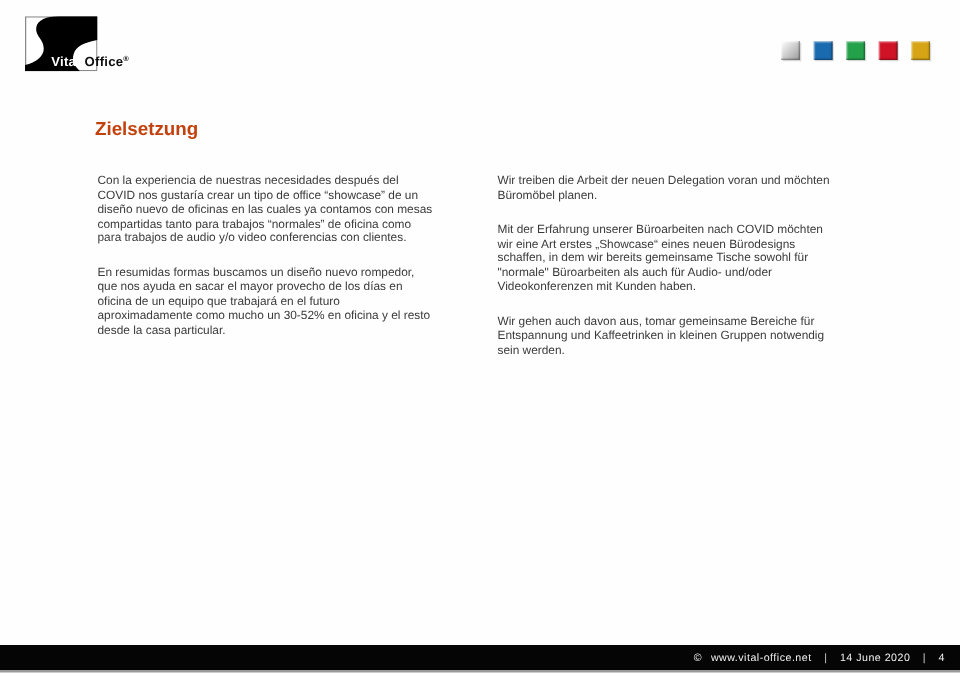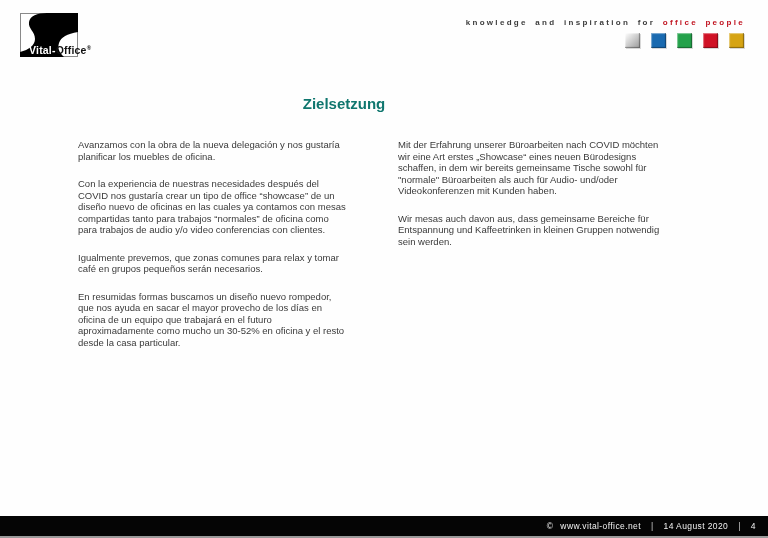--- a/index.html
+++ b/index.html
@@ -13,21 +13,21 @@
   .page { position: absolute; inset: 0; background: #fefefe; }
 
   
   .logo { position: absolute; left: 20px; top: 13px; width: 58px; height: 44px; }
   .logo svg { display: block; width: 58px; height: 44px; }
   .logo-text {
     position: absolute; left: 9px; top: 29px;
     font-size: 10.5px; font-weight: bold; letter-spacing: 0.2px;
     white-space: nowrap; line-height: 12px;
   }
-  .logo-text .lt-white { color: #ffffff; }
+  .logo-text .lt-white { color: #ffffff; margin-left: 12px; }
   .logo-text .lt-black { color: #111111; margin-top: 10px; }
   .logo-text .lt-reg { font-size: 6px; vertical-align: 4px; color: #111111; font-weight: bold; }
 
   .tagline {
     position: absolute; top: 18px; right: 23px;
     font-size: 8px; font-weight: bold;
     letter-spacing: 2.3px; word-spacing: 3px;
     white-space: nowrap;
   }
 
@@ -37,23 +37,22 @@
   }
   .square {
     width: 15px; height: 15px;
     box-shadow: inset -1px -1px 1px rgba(0,0,0,0.35),
                 inset 1px 1px 1px rgba(255,255,255,0.45),
                 1px 1px 0 rgba(0,0,0,0.15);
   }
 
   
   .title {
-    position: absolute; left: 92px; top: 95px; width: 504px;
-    text-align: center;
-    font-size: 15px; font-weight: bold; color: #0f766e;
+    position: absolute; left: 76px; top: 95px; width: 504px;
+    font-size: 15px; font-weight: bold; color: #c2410c;
   }
 
   
   .col {
     position: absolute; top: 139px;
     font-size: 9.5px; line-height: 11.5px; color: #3a3a3a;
   }
   .col-left  { left: 78px;  width: 318px; }
   .col-right { left: 398px; width: 318px; }
   .col p { white-space: pre-line; margin: 0 0 16px 0; }
@@ -86,66 +85,60 @@
       <svg viewBox="0 0 58 44" width="58" height="44" aria-hidden="true">
         <rect x="0.5" y="0.5" width="57" height="43" fill="#ffffff" stroke="#8a8a8a" stroke-width="1"></rect>
         <path fill="#000000" d="M 27,0 H 58 V 19 C 47,21 41,24 39,30 C 37,36 40,40 44,44 H 0 V 39 C 9,37 15,32 15,26 C 15,18 8,16 9,9 C 10,3 17,0 27,0 Z"></path>
       </svg>
     </span>
     <div class="logo-text">
       <span class="lt-white">Vital-</span><span class="lt-black">Office</span><span class="lt-reg">®</span>
     </div>
   </div>
 
-  <div class="tagline">
-    <span class="tag-prefix" style="color: rgb(60, 60, 60);">knowledge and inspiration for</span>
-    <span class="tag-highlight" style="color: rgb(193, 20, 32);">office people</span>
-  </div>
 
   <div class="squares">
     <div class="square" style="background: linear-gradient(135deg, rgb(255, 255, 255) 0%, rgb(158, 158, 158) 95%);"></div>
     <div class="square" style="background: rgb(26, 106, 176);"></div>
     <div class="square" style="background: rgb(36, 161, 75);"></div>
     <div class="square" style="background: rgb(208, 18, 38);"></div>
     <div class="square" style="background: rgb(214, 164, 20);"></div>
   </div>
 
   <h1 class="title">Zielsetzung</h1>
 
   <div class="col col-left">
-    <p>Avanzamos con la obra de la nueva delegación y nos gustaría
-planificar los muebles de oficina.</p>
     <p>Con la experiencia de nuestras necesidades después del
 COVID nos gustaría crear un tipo de office “showcase” de un
 diseño nuevo de oficinas en las cuales ya contamos con mesas
 compartidas tanto para trabajos “normales” de oficina como
 para trabajos de audio y/o video conferencias con clientes.</p>
-    <p>Igualmente prevemos, que zonas comunes para relax y tomar
-café en grupos pequeños serán necesarios.</p>
     <p>En resumidas formas buscamos un diseño nuevo rompedor,
 que nos ayuda en sacar el mayor provecho de los días en
 oficina de un equipo que trabajará en el futuro
 aproximadamente como mucho un 30-52% en oficina y el resto
 desde la casa particular.</p>
   </div>
 
   <div class="col col-right">
+    <p>Wir treiben die Arbeit der neuen Delegation voran und möchten
+Büromöbel planen.</p>
     <p>Mit der Erfahrung unserer Büroarbeiten nach COVID möchten
 wir eine Art erstes „Showcase“ eines neuen Bürodesigns
 schaffen, in dem wir bereits gemeinsame Tische sowohl für
 "normale" Büroarbeiten als auch für Audio- und/oder
 Videokonferenzen mit Kunden haben.</p>
-    <p>Wir mesas auch davon aus, dass gemeinsame Bereiche für
+    <p>Wir gehen auch davon aus, tomar gemeinsame Bereiche für
 Entspannung und Kaffeetrinken in kleinen Gruppen notwendig
 sein werden.</p>
   </div>
 
   <div class="footer-bar">
     <span class="f-copy">©</span>
     <span class="f-url">www.vital-office.net</span>
     <span class="f-sep">|</span>
-    <span class="f-date">14 August 2020</span>
+    <span class="f-date">14 June 2020</span>
     <span class="f-sep">|</span>
     <span class="f-page">4</span>
   </div>
   <div class="page-edge"></div>
 
 </div>
 
 </body></html>

